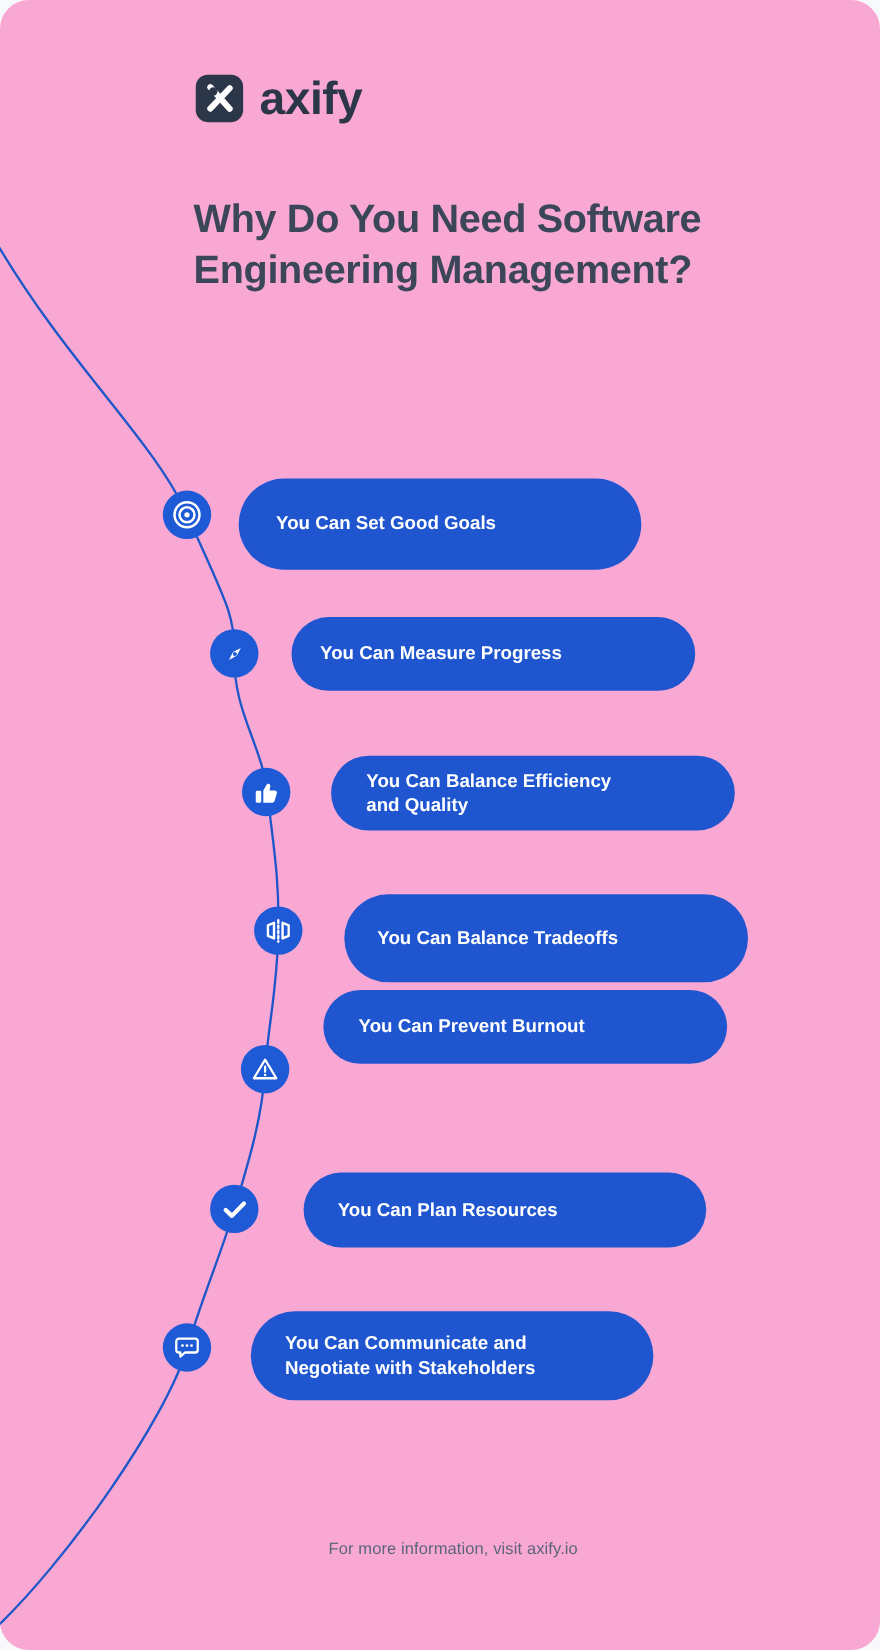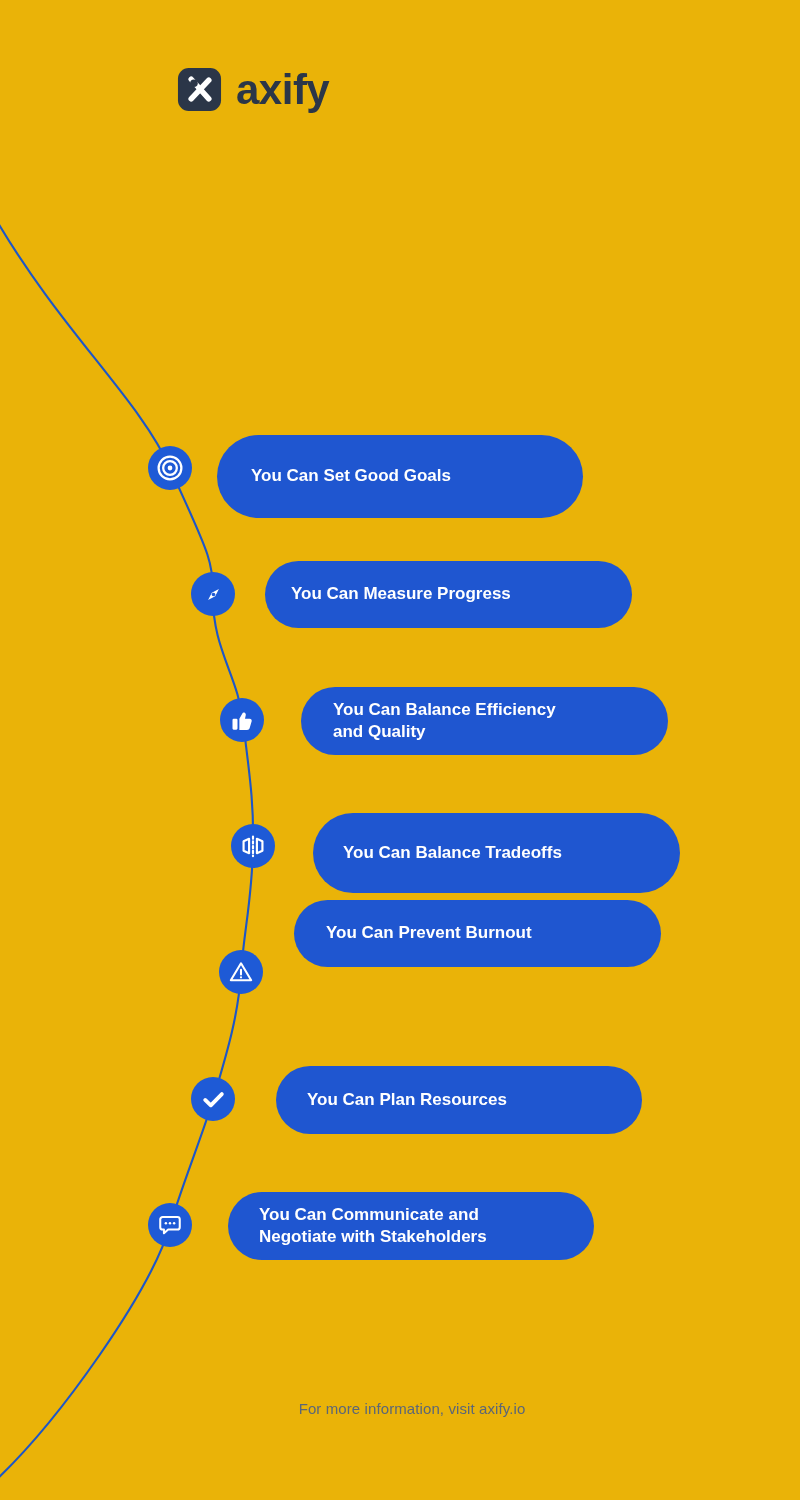--- a/index.html
+++ b/index.html
@@ -99,21 +99,21 @@
     text-align: center;
     font-size: 15px;
     color: #5b6678;
     letter-spacing: 0.1px;
     margin-left: 12px;
   }
 </style>
 </head>
 <body style="background: rgb(248, 249, 251);">
 
-<div id="infographic" style="background: #eab308;">
+<div id="infographic" style="background: #f9a8d4; border-radius: 26px;">
 
   <svg class="curve-layer" viewBox="0 0 800 1500" width="800" height="1500" aria-hidden="true">
     <path d="M -6 216
              C 60 330, 140 400, 170 468
              C 205 546, 214 560, 213 595
              C 212 648, 238 676, 243 721
              C 249 772, 254 800, 253 847
              C 252 900, 244 930, 241 973
              C 238 1018, 226 1056, 213 1100
              C 200 1142, 182 1185, 170 1226
@@ -123,20 +123,21 @@
   <div class="logo-row">
     <svg class="logo-mark" viewBox="0 0 48 48" aria-hidden="true">
       <path d="M13 2 H35 C41 2 46 7 46 13 V35 C46 41 41 46 35 46 H13 C7 46 2 41 2 35 V13 C2 7 7 2 13 2 Z" fill="#2b3648"></path>
       <path d="M15.5 13.5 L33.5 33.5" stroke="#ffffff" stroke-width="5.6" stroke-linecap="round"></path>
       <path d="M33.5 14.5 L15.5 33.5" stroke="#ffffff" stroke-width="5.6" stroke-linecap="round"></path>
       <circle cx="18.3" cy="17.6" r="3.9" fill="#2b3648"></circle>
     </svg>
     <div class="logo-word" style="color: rgb(43, 54, 72);">axify</div>
   </div>
 
+  <div class="title" style="color: rgb(59, 71, 88);">Why Do You Need Software Engineering Management?</div>
 
   <div id="items-root">
       <div class="node" style="left: 148px; top: 446px; background: rgb(30, 90, 214);">
         <span>
           <svg width="26" height="26" viewBox="0 0 24 24" aria-hidden="true">
       <circle cx="12" cy="12" r="10.5" fill="none" stroke="#fff" stroke-width="2.1"></circle>
       <circle cx="12" cy="12" r="6.3" fill="none" stroke="#fff" stroke-width="2.1"></circle>
       <circle cx="12" cy="12" r="2.2" fill="#fff"></circle>
     </svg>
         </span>
@@ -218,21 +219,21 @@
         <span>
           <svg width="26" height="26" viewBox="0 0 24 24" aria-hidden="true">
       <path d="M5.2 4.6 h13.6 a2.2 2.2 0 0 1 2.2 2.2 v7.2 a2.2 2.2 0 0 1 -2.2 2.2 h-8.5
                l-3.9 3.4 v-3.4 h-1.2 a2.2 2.2 0 0 1 -2.2 -2.2 v-7.2 a2.2 2.2 0 0 1 2.2 -2.2 Z" fill="none" stroke="#fff" stroke-width="1.9" stroke-linejoin="round"></path>
       <circle cx="8.2" cy="10.4" r="1.15" fill="#fff"></circle>
       <circle cx="12" cy="10.4" r="1.15" fill="#fff"></circle>
       <circle cx="15.8" cy="10.4" r="1.15" fill="#fff"></circle>
     </svg>
         </span>
       </div>
-      <div class="pill" style="left: 228px; top: 1192px; width: 366px; height: 68px; padding-left: 31px; padding-right: 20px; background: rgb(31, 86, 208); color: rgb(255, 255, 255);">
+      <div class="pill" style="left: 228px; top: 1192px; width: 366px; height: 81px; padding-left: 31px; padding-right: 20px; background: rgb(31, 86, 208); color: rgb(255, 255, 255);">
         <div>
           <span>You Can Communicate and</span>
           <span>Negotiate with Stakeholders</span>
         </div>
       </div>
     </div>
 
   <div class="footer" style="color: rgb(91, 102, 120);">For more information, visit axify.io</div>
 
 </div>

